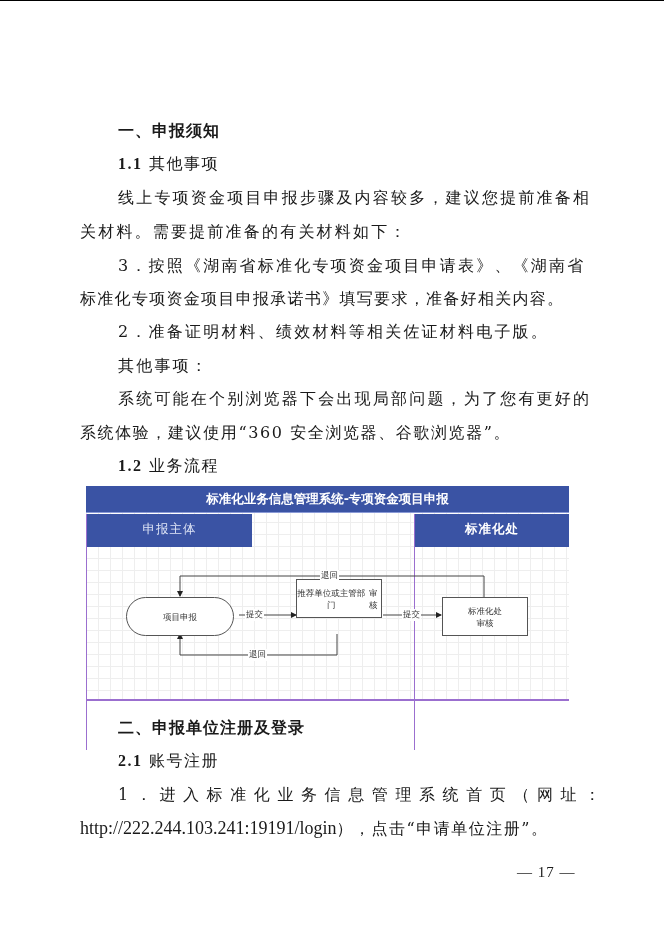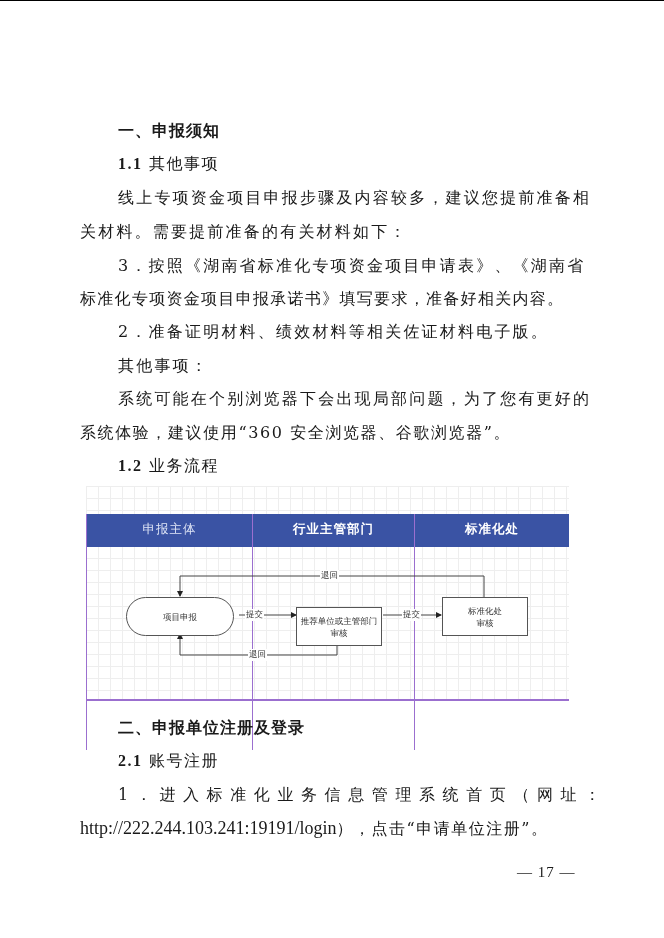--- a/index.html
+++ b/index.html
@@ -58,26 +58,24 @@
 <div class="line" style="left:118px; top:356px;">其他事项：</div>
 <div class="line" style="left:118px; top:389px;">系统可能在个别浏览器下会出现局部问题，为了您有更好的</div>
 <div class="line" style="left:80px; top:423px; letter-spacing:1.6px;">系统体验，建议使用“360 安全浏览器、谷歌浏览器”。</div>
 
 <div class="line h2" style="left:118px; top:456px;">
   <span class="num">1.2</span>
   <span>业务流程</span>
 </div>
 
 <div class="diagram">
+  <div class="d-title">标准化业务信息管理系统-专项资金项目申报</div>
 
   <div class="lane" style="left:0; width:166px;">
     <div class="lane-head light">申报主体</div>
-  </div>
-  <div class="lane" style="left:166px; width:162px;">
-    <div class="lane-head bold">行业主管部门</div>
   </div>
   <div class="lane" style="left:328px; width:155px;">
     <div class="lane-head bold">标准化处</div>
   </div>
   <div class="lane-bottom"></div>
 
   <svg class="edges" width="483" height="214">
     <defs>
       <marker id="ah" markerWidth="6" markerHeight="6" refX="5" refY="3" orient="auto">
         <path d="M0,0 L6,3 L0,6 z" fill="#222"></path>
@@ -87,21 +85,21 @@
     <line x1="153" y1="129" x2="210" y2="129" stroke="#444" stroke-width="1" marker-end="url(#ah)"></line>
 
     <line x1="297" y1="129" x2="355" y2="129" stroke="#444" stroke-width="1" marker-end="url(#ah)"></line>
 
     <polyline points="398,111 398,90 94,90 94,110" fill="none" stroke="#444" stroke-width="1" marker-end="url(#ah)"></polyline>
 
     <polyline points="251,148 251,169 94,169 94,148" fill="none" stroke="#444" stroke-width="1" marker-end="url(#ah)"></polyline>
   </svg>
 
   <div class="node pill" style="left:40px; top:111px; width:106px; height:37px;">项目申报</div>
-  <div class="node" style="left:210px; top:121px; width:84px; height:37px; flex-direction:column;">
+  <div class="node" style="left:210px; top:93px; width:84px; height:37px; ">
     <span>推荐单位或主管部门</span>
     <span>审核</span>
   </div>
   <div class="node" style="left:356px; top:111px; width:84px; height:37px; flex-direction:column;">
     <span>标准化处</span>
     <span>审核</span>
   </div>
 
   <div class="edge-label" style="left:159px; top:123px;">提交</div>
   <div class="edge-label" style="left:316px; top:123px;">提交</div>

